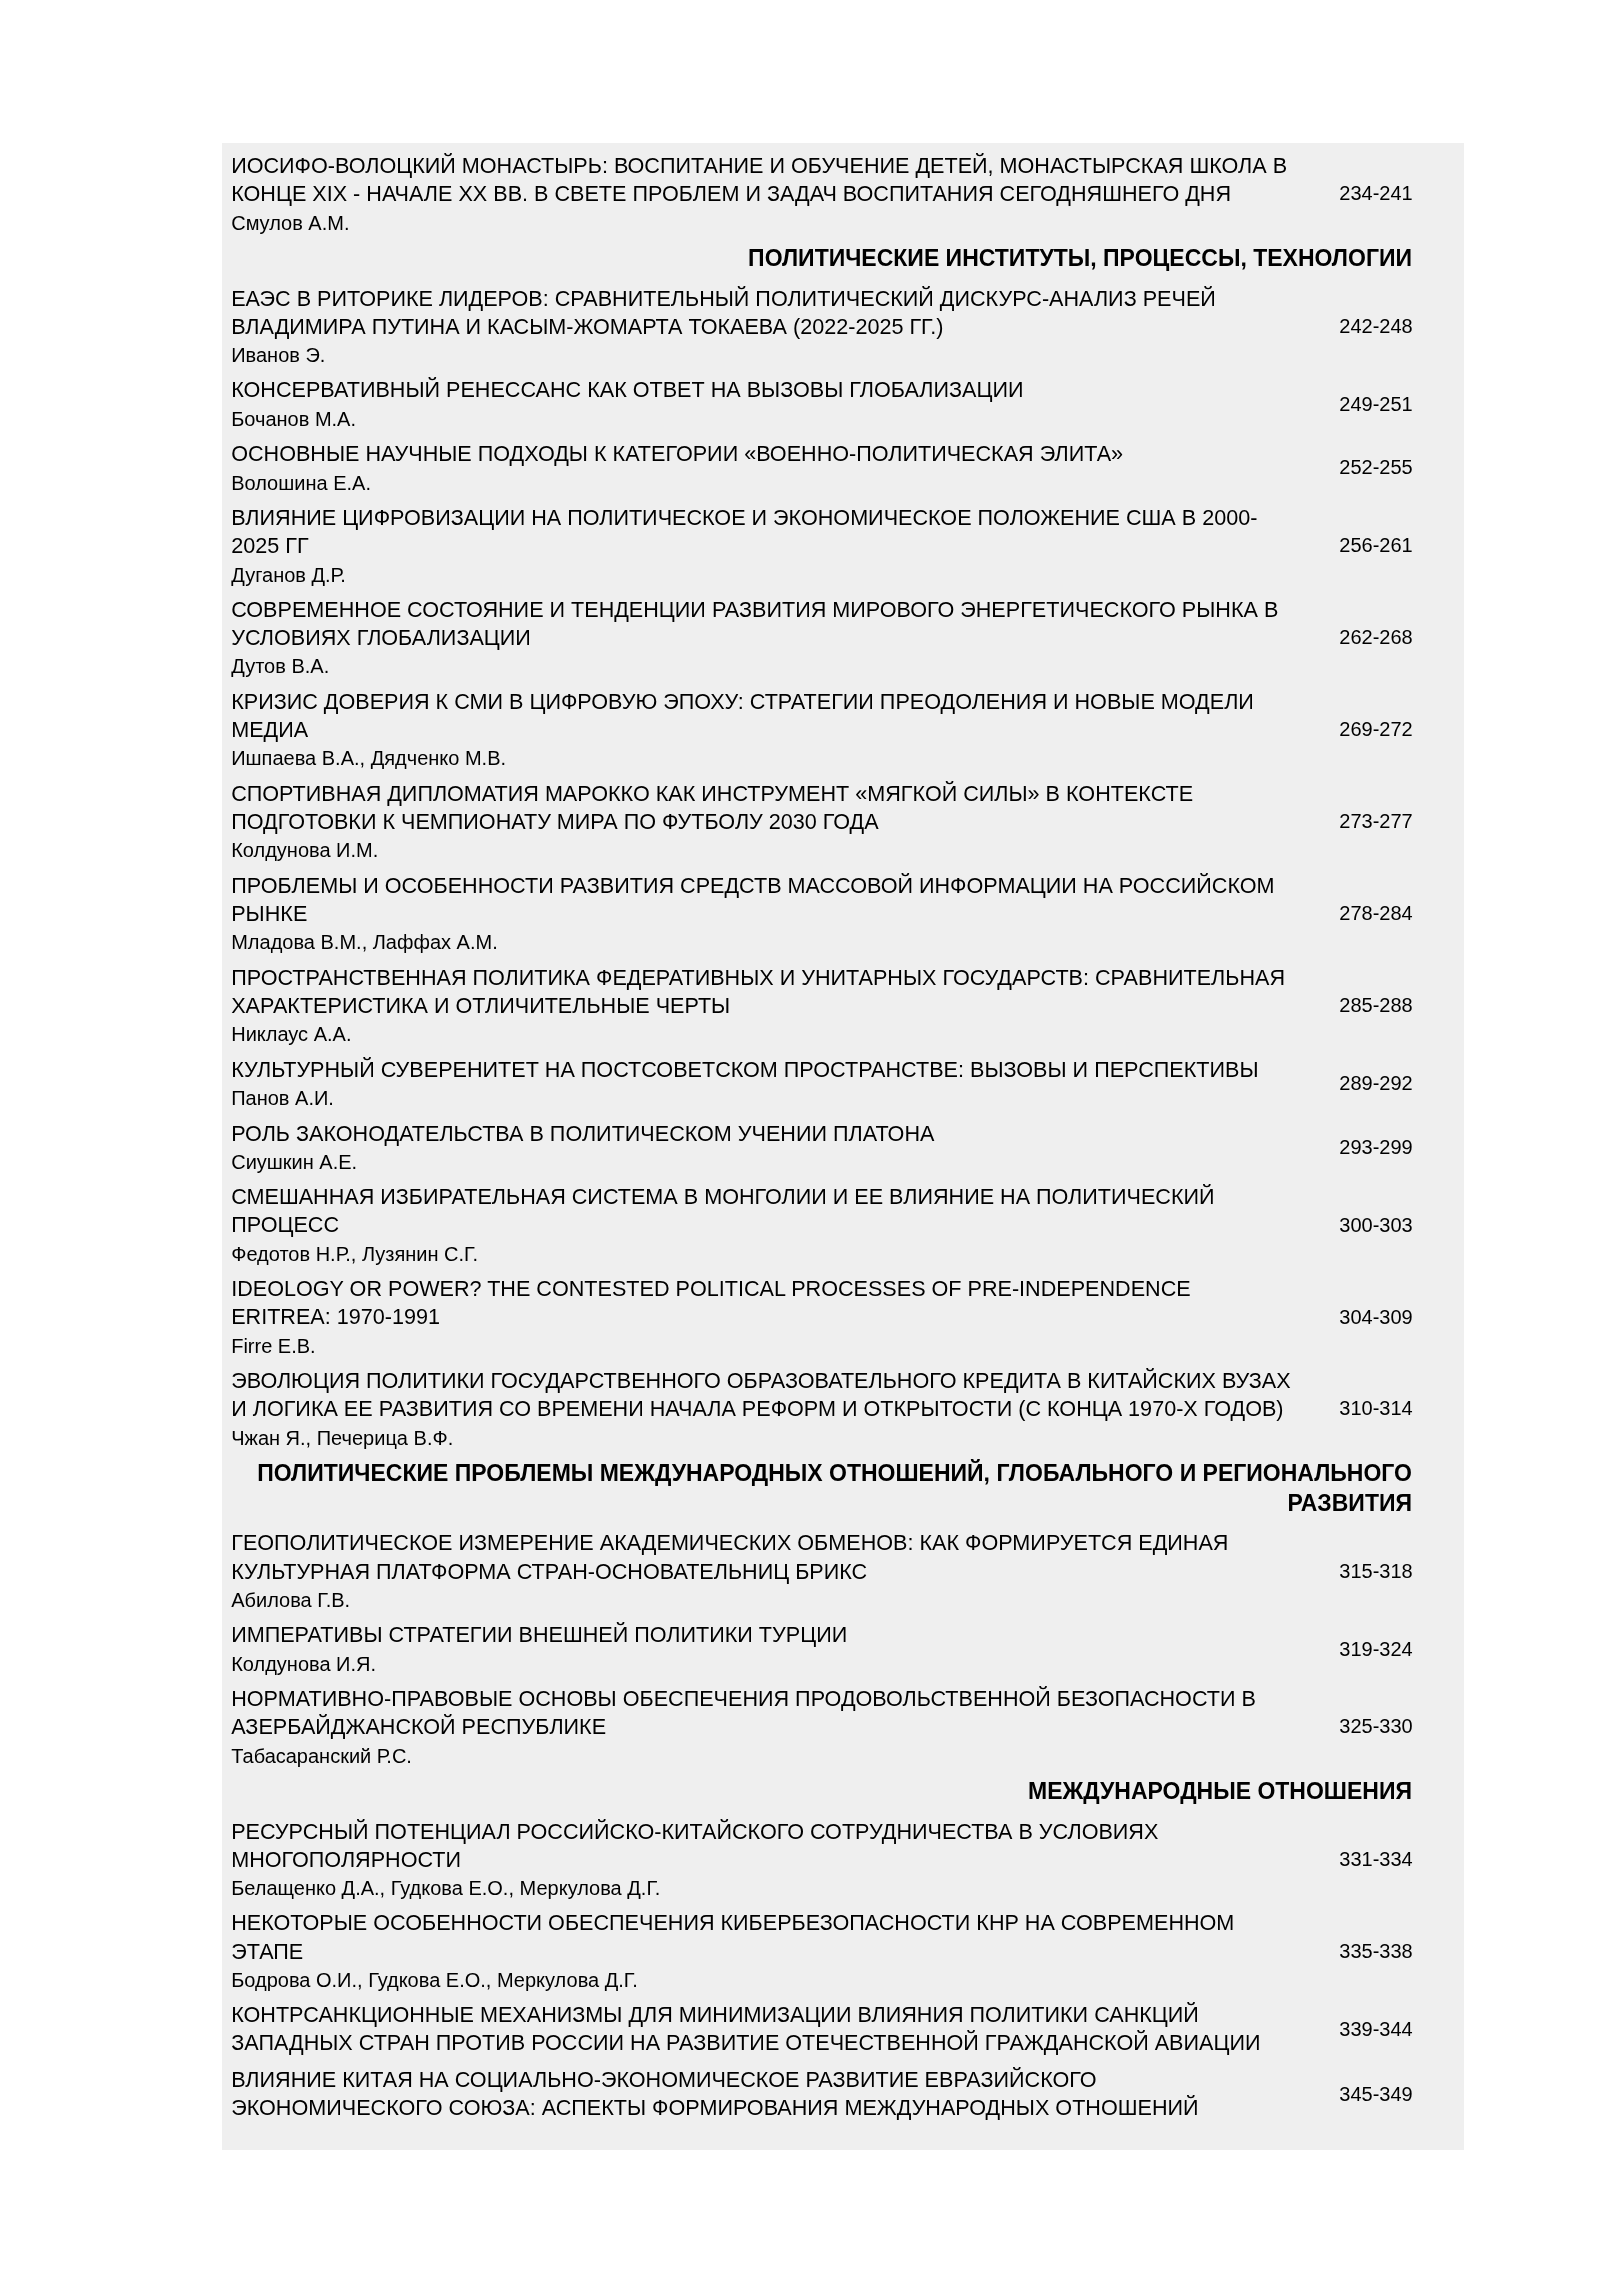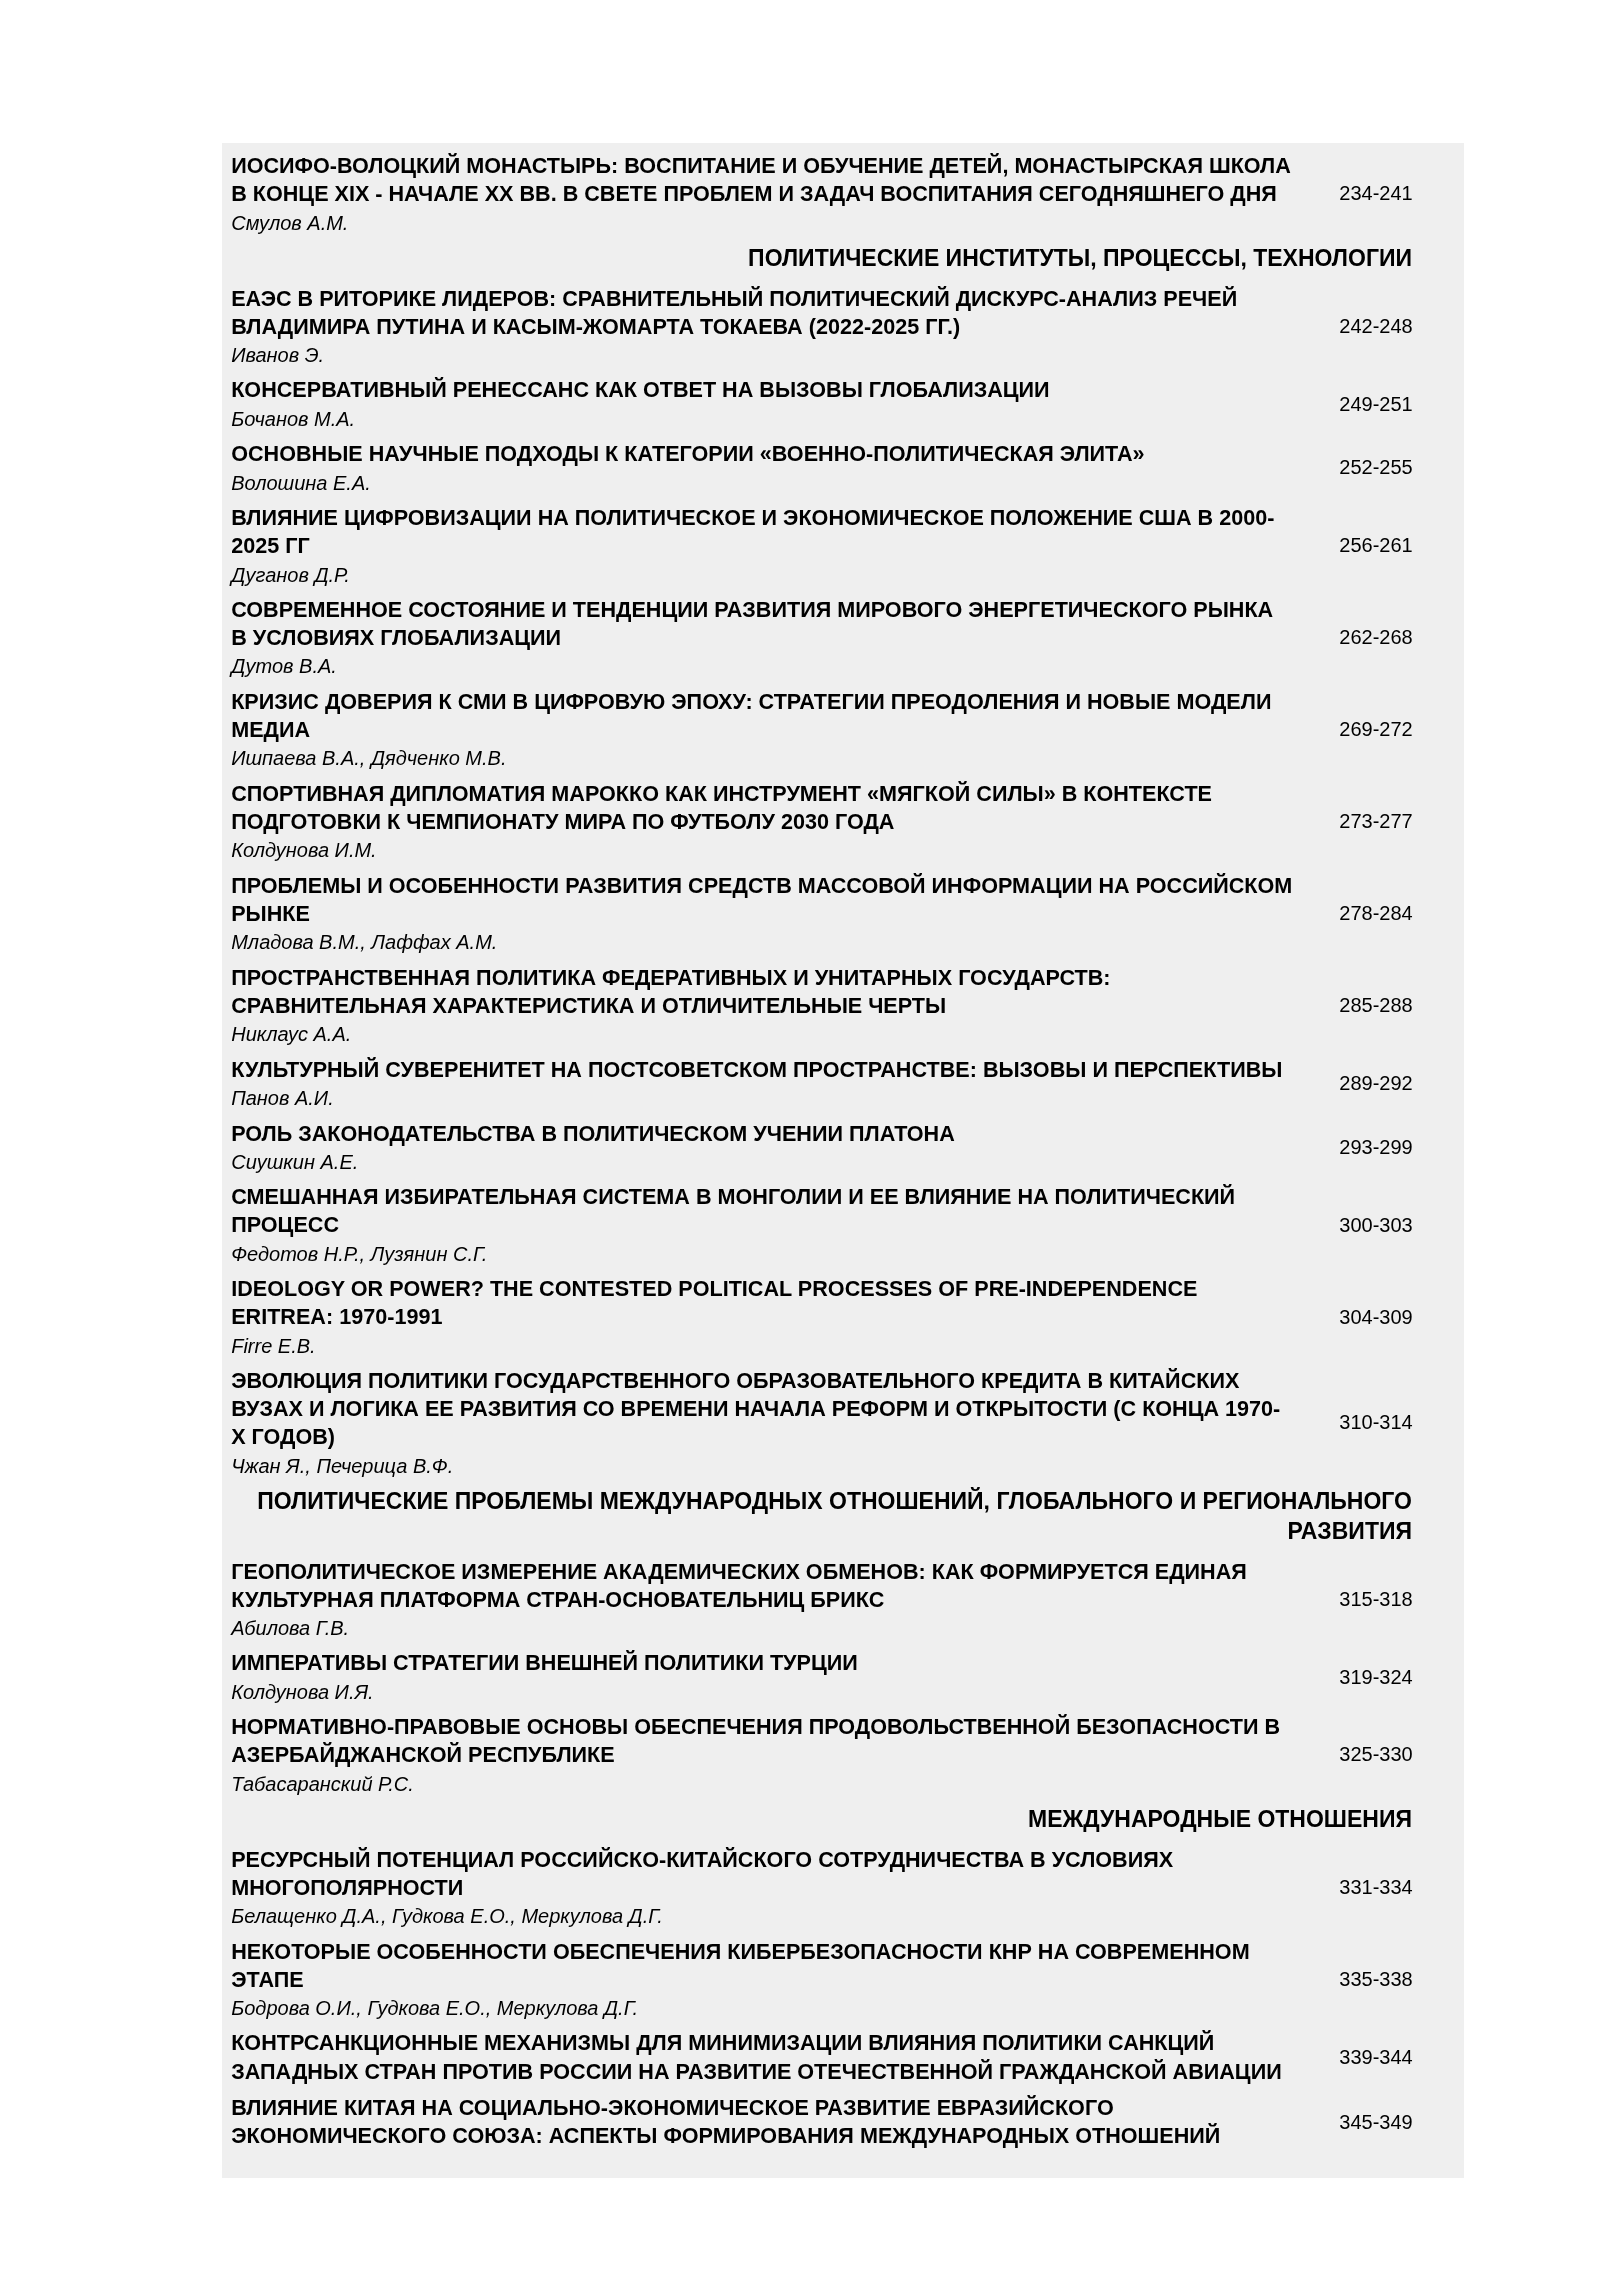--- a/index.html
+++ b/index.html
@@ -27,28 +27,27 @@
     display: flex;
     align-items: center;
     margin-bottom: 8.5px;
   }
   .entry-left {
     flex: 1 1 auto;
     min-width: 0;
     padding-right: 19.6px;
   }
   .title {
-    font-weight: bold;
+    font-weight: normal;
     font-size: 21.6px;
     line-height: 1.3;
     color: #000000;
     text-transform: none;
   }
   .authors {
-    font-style: italic;
     font-size: 20px;
     line-height: 1.3;
     color: #000000;
     margin-top: 1.3px;
   }
   .pages {
     flex: 0 0 124px;
     width: 124px;
     text-align: center;
     font-size: 20px;

